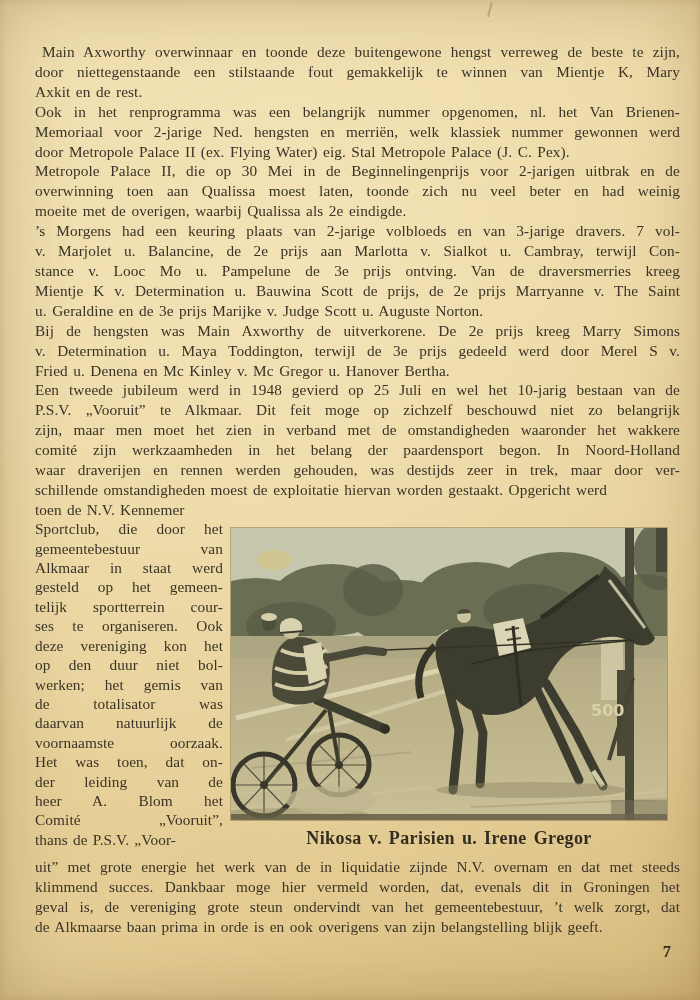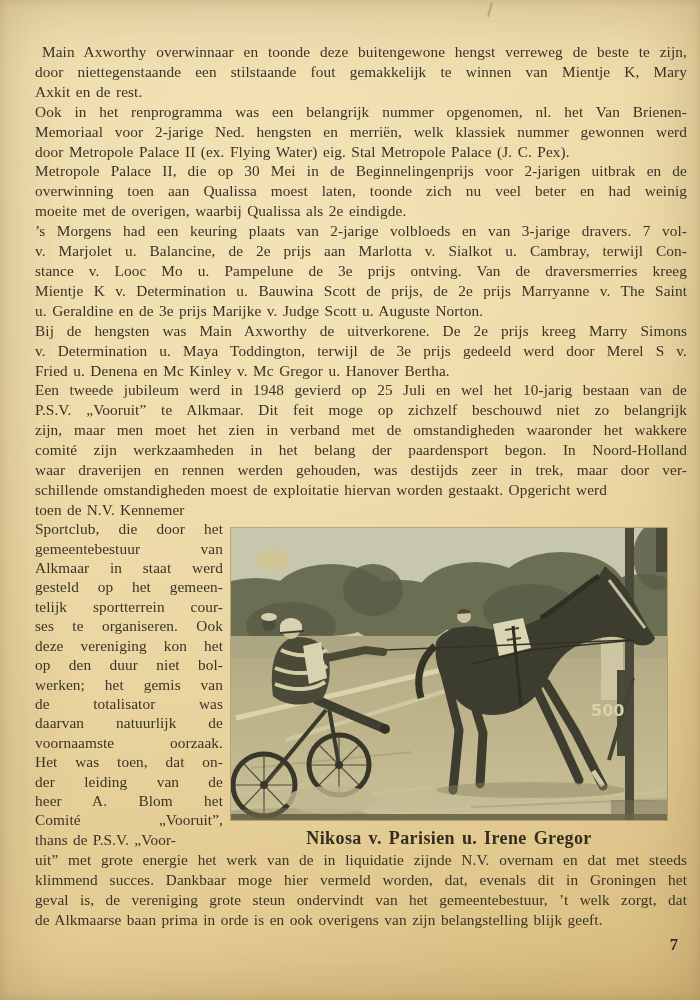--- a/index.html
+++ b/index.html
@@ -13,21 +13,21 @@
     background:
       radial-gradient(120% 90% at 45% 30%, rgba(255,246,216,.38), rgba(0,0,0,0) 62%),
       linear-gradient(155deg,#efddac 0%,#ead59f 45%,#e3cb92 78%,#d8bb7e 100%);
     box-shadow: inset 0 0 70px rgba(110,80,35,.30), inset 0 0 10px rgba(110,80,35,.18);
     color:#3a3326;
   }
   .artifact{
     position:absolute;left:489px;top:2px;width:2px;height:15px;
     background:#a78f5f;transform:rotate(14deg);opacity:.65;
   }
-  .content{padding:42px 13px 0 35px;}
+  .content{padding:42px 20px 0 35px;}
   .para .line{
     font-size:15.3px;line-height:19.9px;
     text-align:justify;text-align-last:justify;
     word-spacing:.10em;letter-spacing:.1px;
     white-space:normal;
   }
   .para .line.last{text-align-last:left;}
   .para .line.first.indented{text-indent:7px;}
   .photo-section{display:flex;align-items:flex-end;}
   .left-col{width:188px;flex:0 0 188px;}
@@ -41,21 +41,21 @@
   .photo-frame{
     width:436px;height:292px;position:relative;
     outline:1px solid rgba(120,105,65,.45);
     background:#c6c8b2;
   }
   .photo-frame svg{display:block;width:436px;height:292px;}
   .caption{
     margin-top:8px;text-align:center;font-weight:bold;
     font-size:18px;letter-spacing:.4px;word-spacing:2px;color:#332d21;
   }
-  .closing{margin-top:1px;}
+  .closing{margin-top:8px;}
   .page-number{
     margin-top:5px;padding-right:9px;text-align:right;
     font-weight:bold;font-size:16.5px;color:#332d21;
   }
   svg text{font-family:"DejaVu Sans", sans-serif;}
 </style>
 </head>
 <body>
 
 <div class="page">

